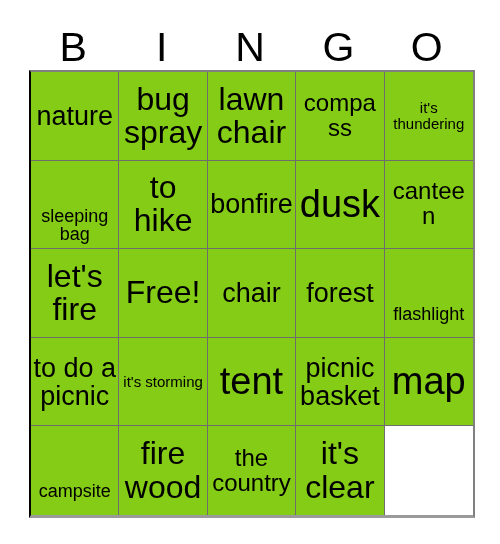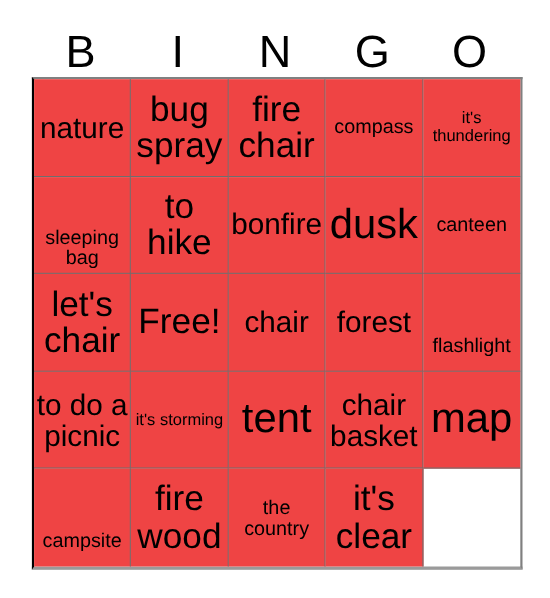--- a/index.html
+++ b/index.html
@@ -58,37 +58,37 @@
   .cell {
     border-right: 1px solid #6e6e6e;
     border-bottom: 1px solid #6e6e6e;
     box-sizing: border-box;
     display: flex;
     align-items: center;
     justify-content: center;
     text-align: center;
     overflow: hidden;
     padding: 0 2px;
-    background: #ef4444;
+    background: #84cc16;
   }
   .cell:nth-child(5n) { border-right: none; }
   .grid > .cell:nth-child(n+21) { border-bottom: none; }
 
   .cell-text {
     display: block;
     width: 100%;
     line-height: 1.04;
     word-wrap: break-word;
   }
 
   
   .fs-xl  { font-size: 38px; }
   .fs-lg  { font-size: 32px; }
   .fs-md  { font-size: 27px; }
-  .fs-sm  { font-size: 18px; }
+  .fs-sm  { font-size: 24px; }
   .fs-xs  { font-size: 18px; margin-top: 42px; }
   .fs-xxs { font-size: 15px; }
 </style>
 </head>
 <body>
 
 <div class="card">
 
   <div class="header-row">
     <div class="header-cell">B</div>
@@ -100,21 +100,21 @@
 
   <div class="grid">
 
     <div class="cell">
         <span class="cell-text fs-md">nature</span>
       </div>
     <div class="cell">
         <span class="cell-text fs-lg">bug spray</span>
       </div>
     <div class="cell">
-        <span class="cell-text fs-lg">fire chair</span>
+        <span class="cell-text fs-lg">lawn chair</span>
       </div>
     <div class="cell">
         <span class="cell-text fs-sm">compass</span>
       </div>
     <div class="cell">
         <span class="cell-text fs-xxs">it's thundering</span>
       </div>
 
     <div class="cell">
         <span class="cell-text fs-xs">sleeping bag</span>
@@ -126,21 +126,21 @@
         <span class="cell-text fs-md">bonfire</span>
       </div>
     <div class="cell">
         <span class="cell-text fs-xl">dusk</span>
       </div>
 
     <div class="cell">
         <span class="cell-text fs-sm">canteen</span>
       </div>
     <div class="cell">
-        <span class="cell-text fs-lg">let's chair</span>
+        <span class="cell-text fs-lg">let's fire</span>
       </div>
     <div class="cell">
         <span class="cell-text fs-lg">Free!</span>
       </div>
     <div class="cell">
         <span class="cell-text fs-md">chair</span>
       </div>
     <div class="cell">
         <span class="cell-text fs-md">forest</span>
       </div>
@@ -151,21 +151,21 @@
     <div class="cell">
         <span class="cell-text fs-md">to do a picnic</span>
       </div>
     <div class="cell">
         <span class="cell-text fs-xxs">it's storming</span>
       </div>
     <div class="cell">
         <span class="cell-text fs-xl">tent</span>
       </div>
     <div class="cell">
-        <span class="cell-text fs-md">chair basket</span>
+        <span class="cell-text fs-md">picnic basket</span>
       </div>
 
     <div class="cell">
         <span class="cell-text fs-xl">map</span>
       </div>
     <div class="cell">
         <span class="cell-text fs-xs">campsite</span>
       </div>
     <div class="cell">
         <span class="cell-text fs-lg">fire wood</span>

